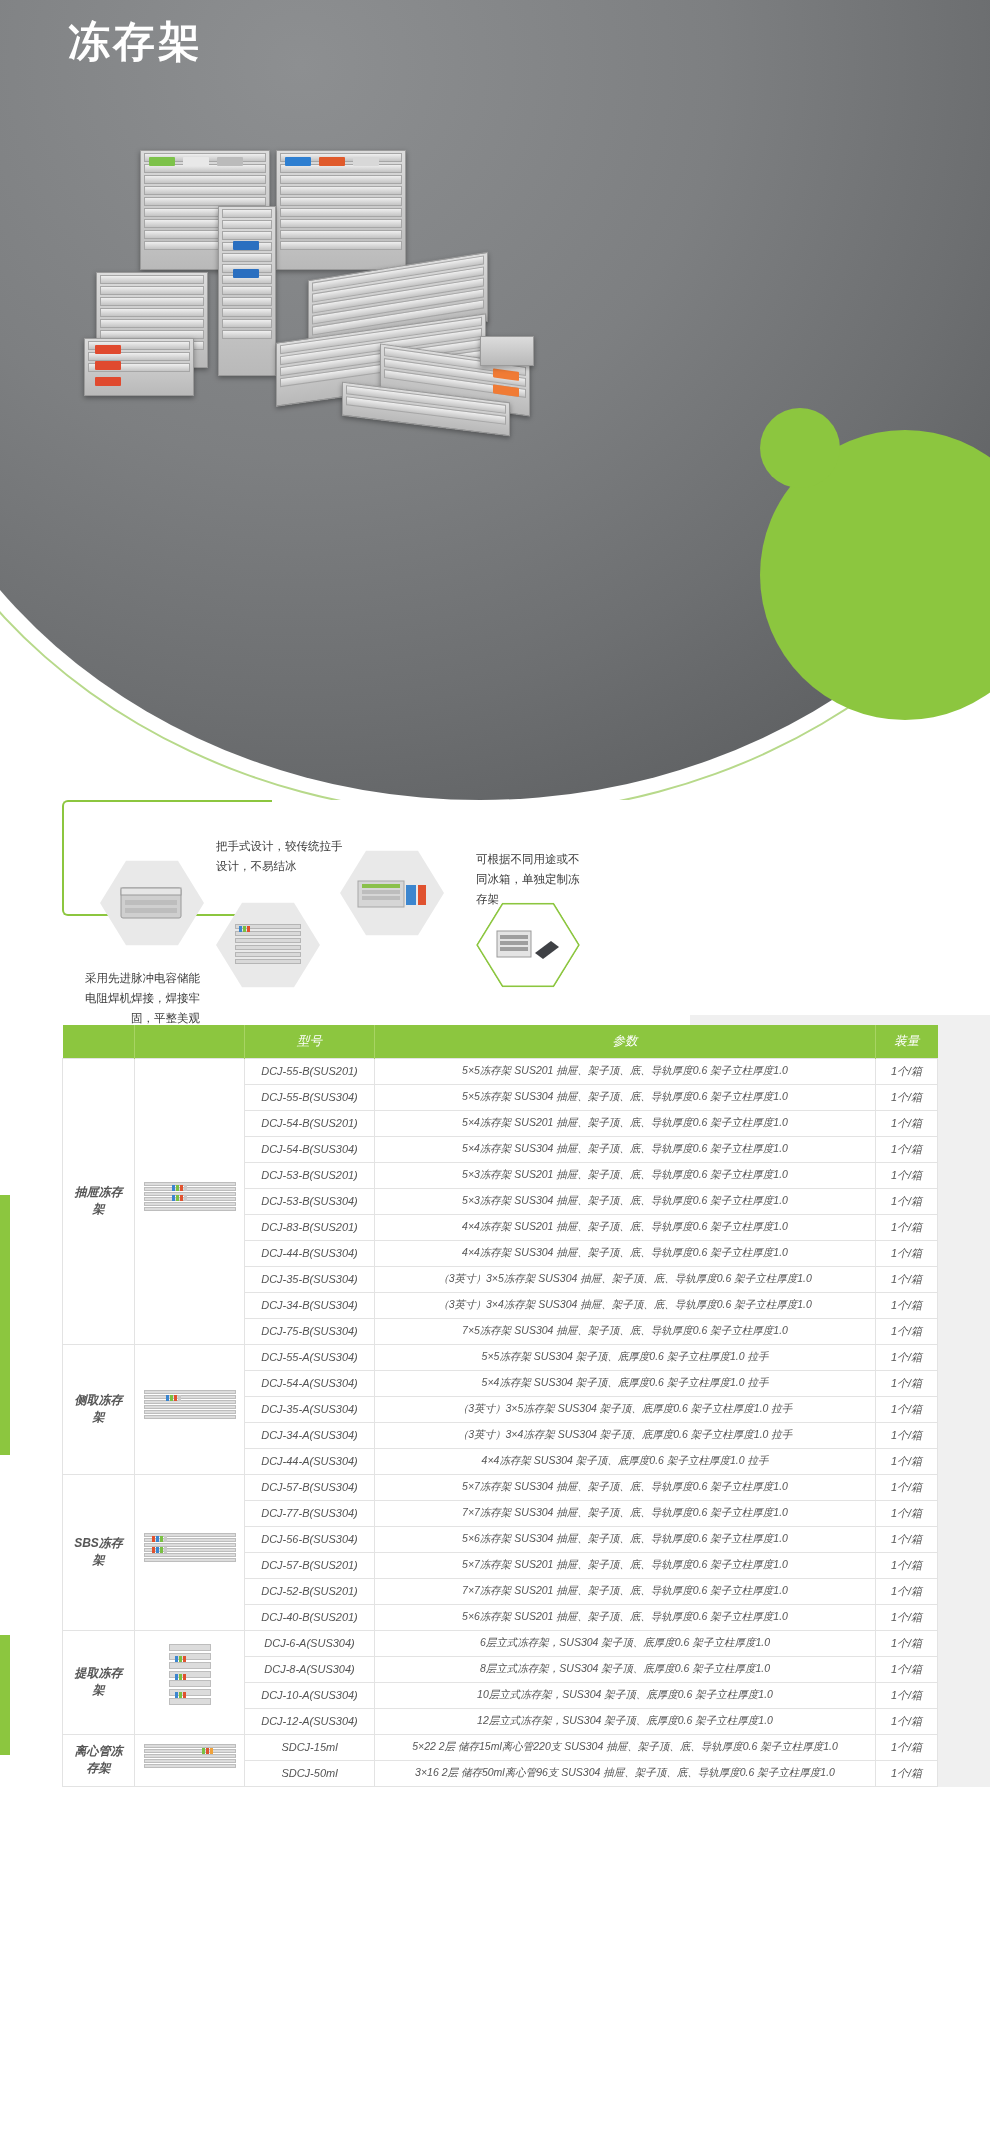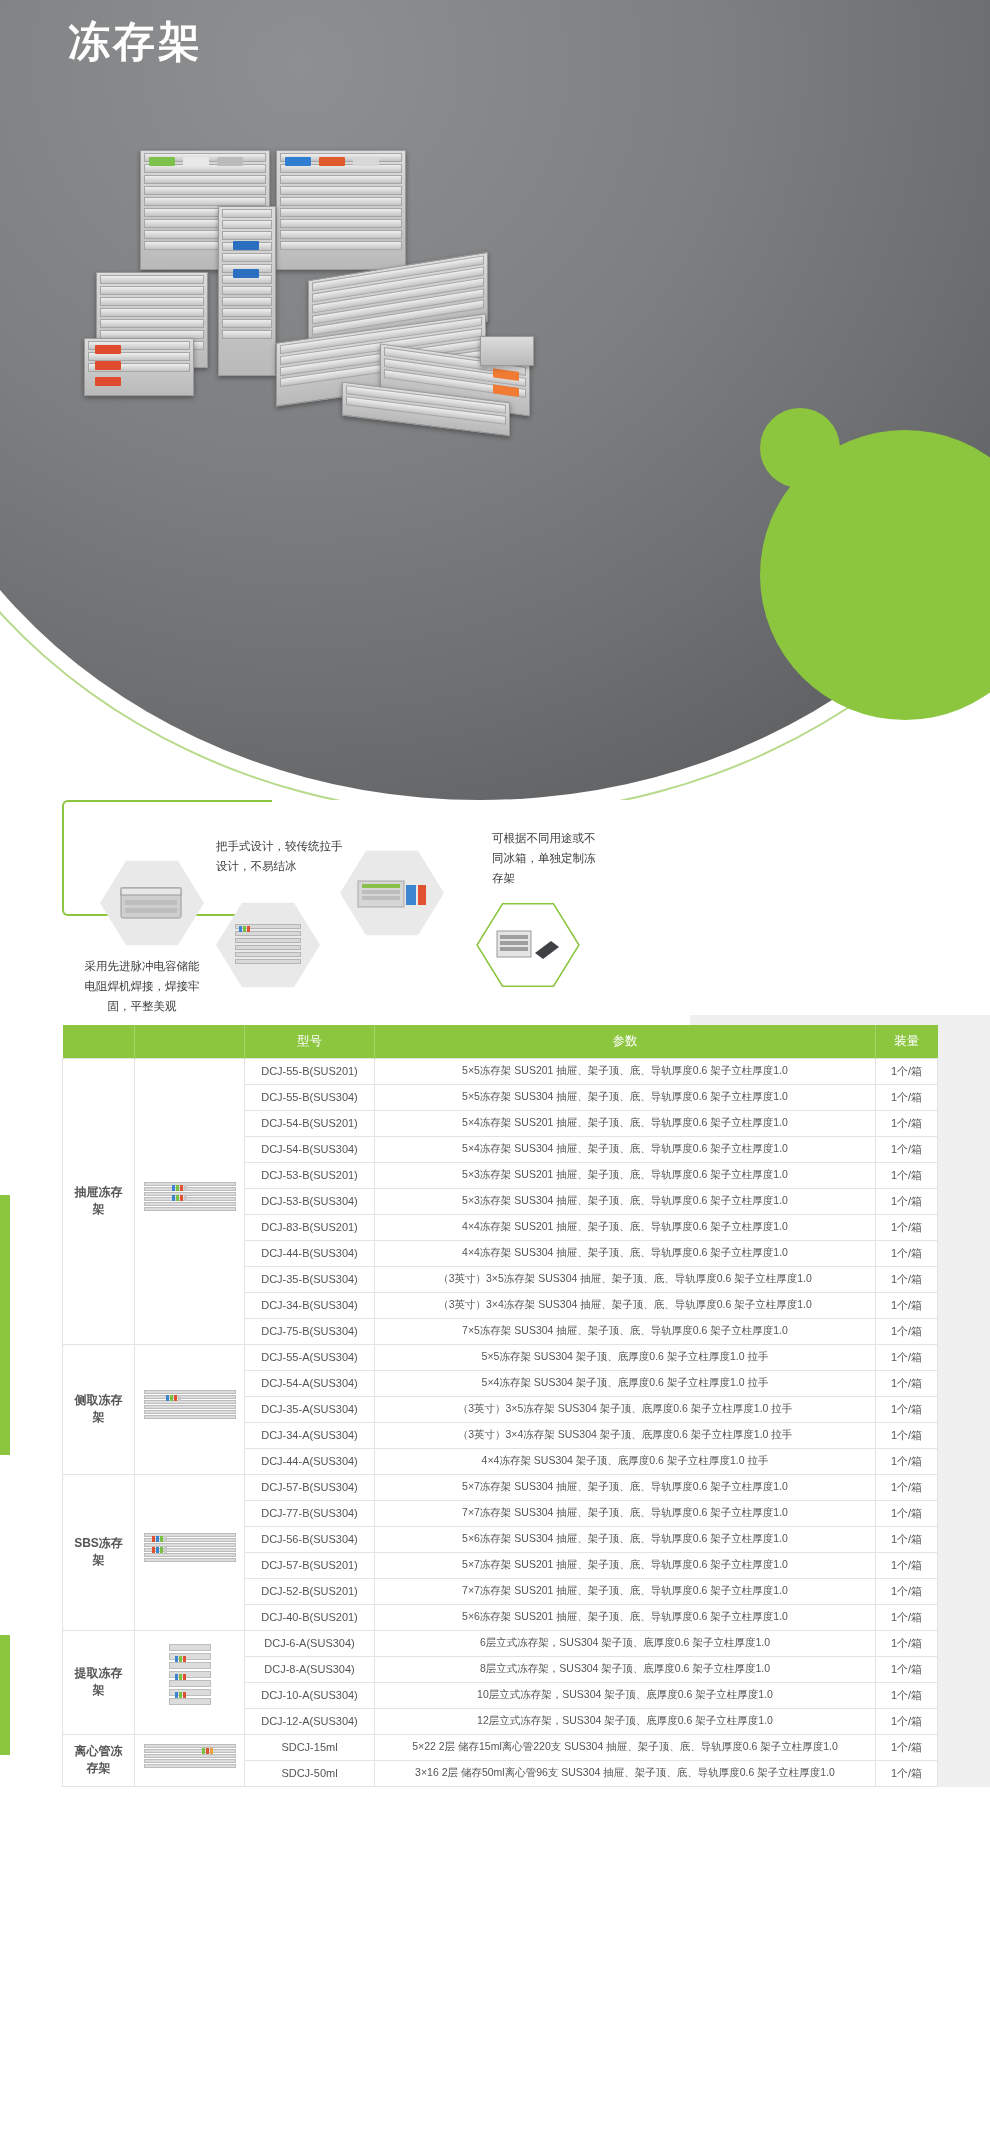--- a/index.html
+++ b/index.html
@@ -113,21 +113,21 @@
     display:flex;align-items:center;justify-content:center;
   }
   .feat-text { position:absolute; font-size:11.5px; line-height:1.75; color:#3b3b3b; width:120px; }
 
   .mini-rack { position:relative; width:70px; height:46px; }
   .mini-rack .mshelf {
     height:5px; margin:2px 2px; background:#d9d9d9; border:1px solid #b5b5b5;
   }
 
   
-  .table-wrap { position:relative; padding: 10px 0 0 0; }
+  .table-wrap { position:relative; padding: 10px 0 0 0; font-style: italic; }
   .side-green-1 { position:absolute; left:0; top:180px; width:10px; height:260px; background:#8cc63f; }
   .side-green-2 { position:absolute; left:0; top:620px; width:10px; height:120px; background:#8cc63f; }
   .right-grey { position:absolute; right:0; top:0px; width:300px; height:100%; background:#f0f0f0; z-index:0; }
 
   table.spec {
     position:relative; z-index:1;
     margin: 0 auto; margin-left:62px;
     width: 876px;
     border-collapse: collapse;
     background:#fff;
@@ -284,21 +284,21 @@
     <div class="hexwrap" style="left:100px; top:58px;">
       <div class="hex">
         <svg width="74" height="50" viewBox="0 0 74 50">
           <rect x="6" y="10" width="60" height="30" rx="2" fill="#cfcfcf" stroke="#9a9a9a"></rect>
           <rect x="6" y="10" width="60" height="7" fill="#e6e6e6" stroke="#9a9a9a"></rect>
           <rect x="10" y="22" width="52" height="5" fill="#bdbdbd"></rect>
           <rect x="10" y="30" width="52" height="5" fill="#bdbdbd"></rect>
         </svg>
       </div>
     </div>
-    <div class="feat-text" style="left:84px; top:156px; text-align:center; width:116px;">采用先进脉冲电容储能电阻焊机焊接，焊接牢固，平整美观</div>
+    <div class="feat-text" style="left:84px; top:168px; text-align:right; width:116px;">采用先进脉冲电容储能电阻焊机焊接，焊接牢固，平整美观</div>
 
     <div class="feat-text" style="left:216px; top:36px; width:130px;">把手式设计，较传统拉手设计，不易结冰</div>
     <div class="hexwrap" style="left:216px; top:100px;">
       <div class="hex">
         <div class="mini-rack">
           <div class="mshelf"></div>
             <div class="mshelf"></div>
             <div class="mshelf"></div>
           <div class="mshelf"></div>
             <div class="mshelf"></div>
@@ -318,21 +318,21 @@
           <rect x="4" y="14" width="46" height="26" fill="#d6d6d6" stroke="#a7a7a7"></rect>
           <rect x="8" y="17" width="38" height="4" fill="#8ac04a"></rect>
           <rect x="8" y="23" width="38" height="4" fill="#bdbdbd"></rect>
           <rect x="8" y="29" width="38" height="4" fill="#bdbdbd"></rect>
           <rect x="52" y="18" width="10" height="20" fill="#3c86cf"></rect>
           <rect x="64" y="18" width="8" height="20" fill="#e0522f"></rect>
         </svg>
       </div>
     </div>
 
-    <div class="feat-text" style="left:476px; top:28px; width:104px;margin-left:16px;">可根据不同用途或不同冰箱，单独定制冻存架</div>
+    <div class="feat-text" style="left:476px; top:49px; width:104px;">可根据不同用途或不同冰箱，单独定制冻存架</div>
     <div class="hexwrap" style="left:476px; top:100px;">
       <div class="hex outline">
         <div class="hexout"></div>
         <div class="hexin">
           <svg width="70" height="44" viewBox="0 0 70 44">
             <rect x="4" y="8" width="34" height="26" fill="#e4e4e4" stroke="#9a9a9a"></rect>
             <rect x="7" y="12" width="28" height="4" fill="#9e9e9e"></rect>
             <rect x="7" y="18" width="28" height="4" fill="#9e9e9e"></rect>
             <rect x="7" y="24" width="28" height="4" fill="#9e9e9e"></rect>
             <polygon points="42,30 58,18 66,24 50,36" fill="#3f4145"></polygon>

